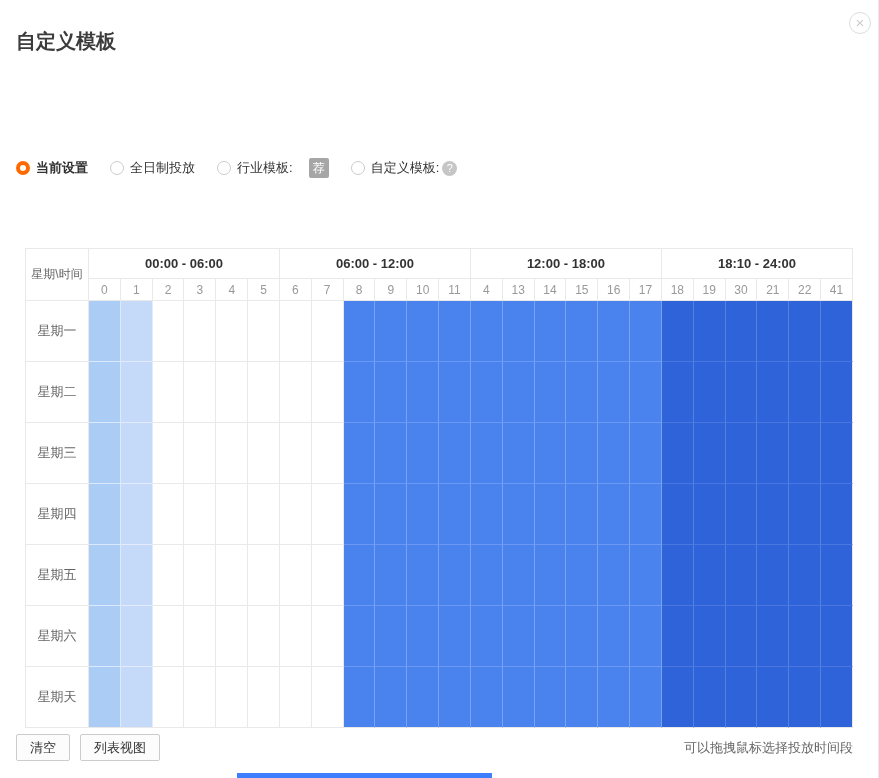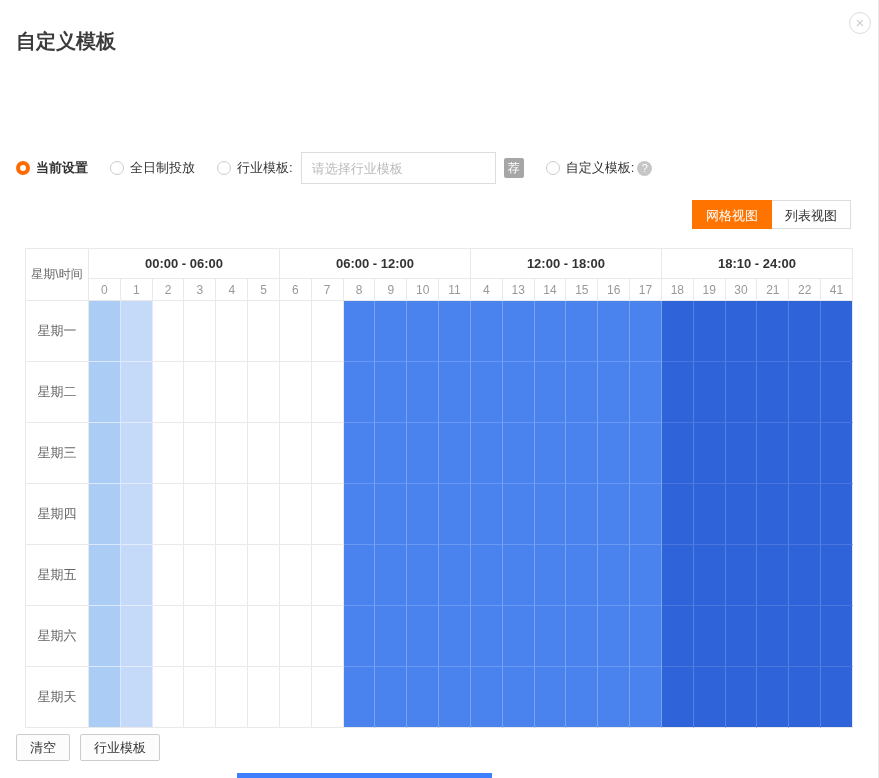--- a/index.html
+++ b/index.html
@@ -126,33 +126,28 @@
       <span class="opt-label bold">当前设置</span>
     </span>
     <span class="opt">
       <span class="radio"></span>
       <span class="opt-label">全日制投放</span>
     </span>
     <span class="opt opt-tight">
       <span class="radio"></span>
       <span class="opt-label">行业模板:</span>
     </span>
-    <input class="txt-input input-industry" placeholder="请选择行业模板" style="">
     <span class="badge">荐</span>
     <span class="opt opt-tight">
       <span class="radio"></span>
       <span class="opt-label">自定义模板:</span>
       <span class="help">?</span>
     </span>
   </div>
 
-  <div class="view-toggle">
-    <span class="btn-view active">网格视图</span>
-    <span class="btn-view inactive">列表视图</span>
-  </div>
 
   <div class="grid-wrap">
       <table class="schedule-table">
         <colgroup>
           <col style="width:63px">
           <col>
           <col>
           <col>
           <col>
           <col>
@@ -400,18 +395,19 @@
             <td class="cell" style="background:#2e63d9;border-right-color:#567fe0;border-bottom-color:#4b76de"></td>
             <td class="cell" style="background:#2e63d9;border-right-color:#567fe0;border-bottom-color:#4b76de"></td>
             <td class="cell" style="background:#2e63d9;border-right-color:#567fe0;border-bottom-color:#4b76de"></td>
           </tr>
         </tbody>
       </table>
     </div>
 
   <div class="footer">
     <span class="btn-footer">清空</span>
-    <span class="btn-footer">行业模板</span>
+    <span class="btn-footer">列表视图</span>
+    <span class="hint">可以拖拽鼠标选择投放时间段</span>
   </div>
 
   <div class="bottom-bar"></div>
 
 </div>
 
 </body></html>

